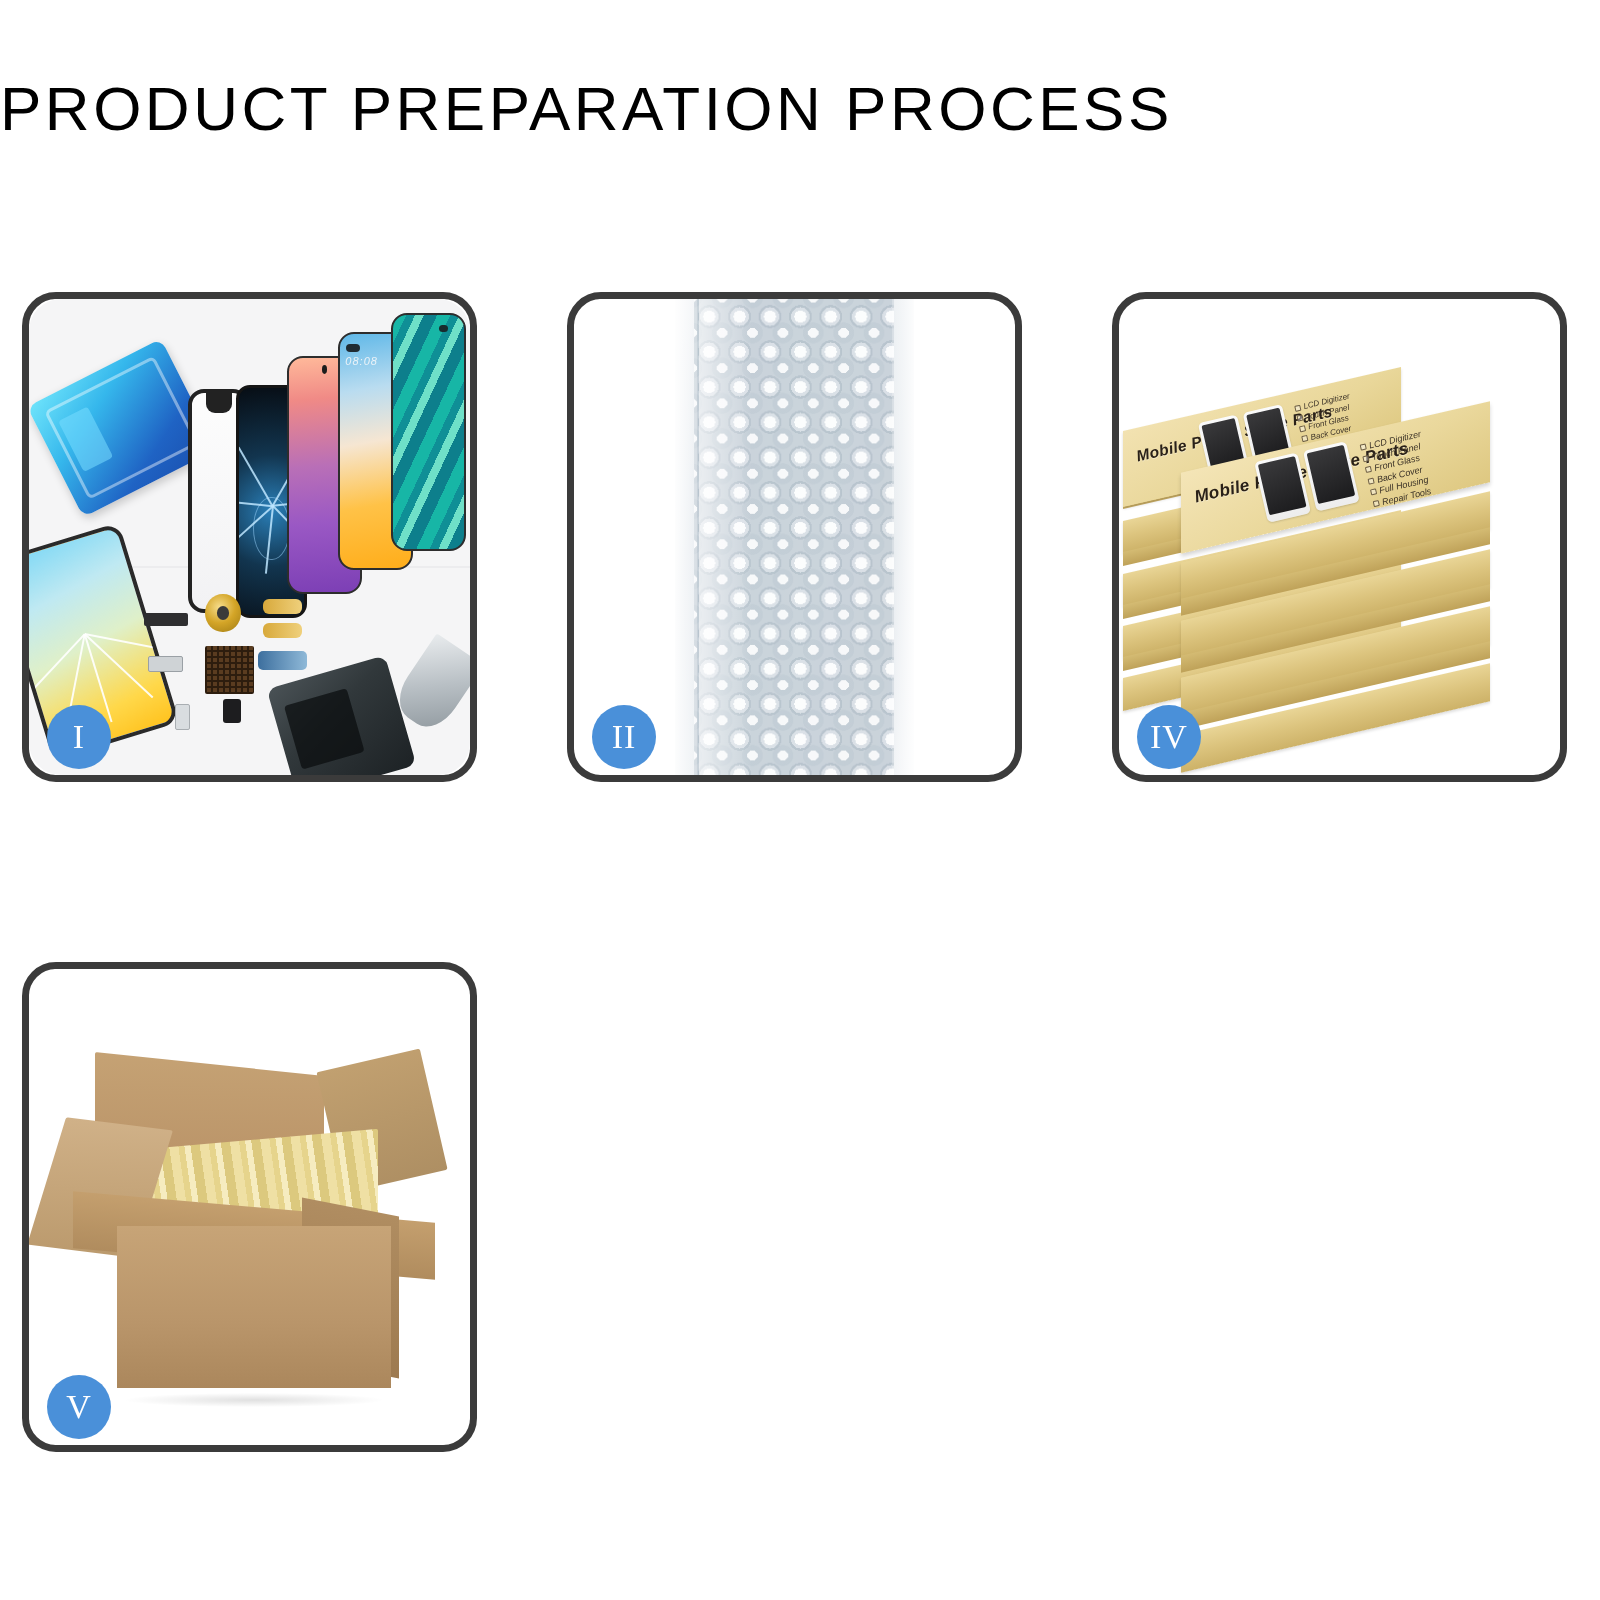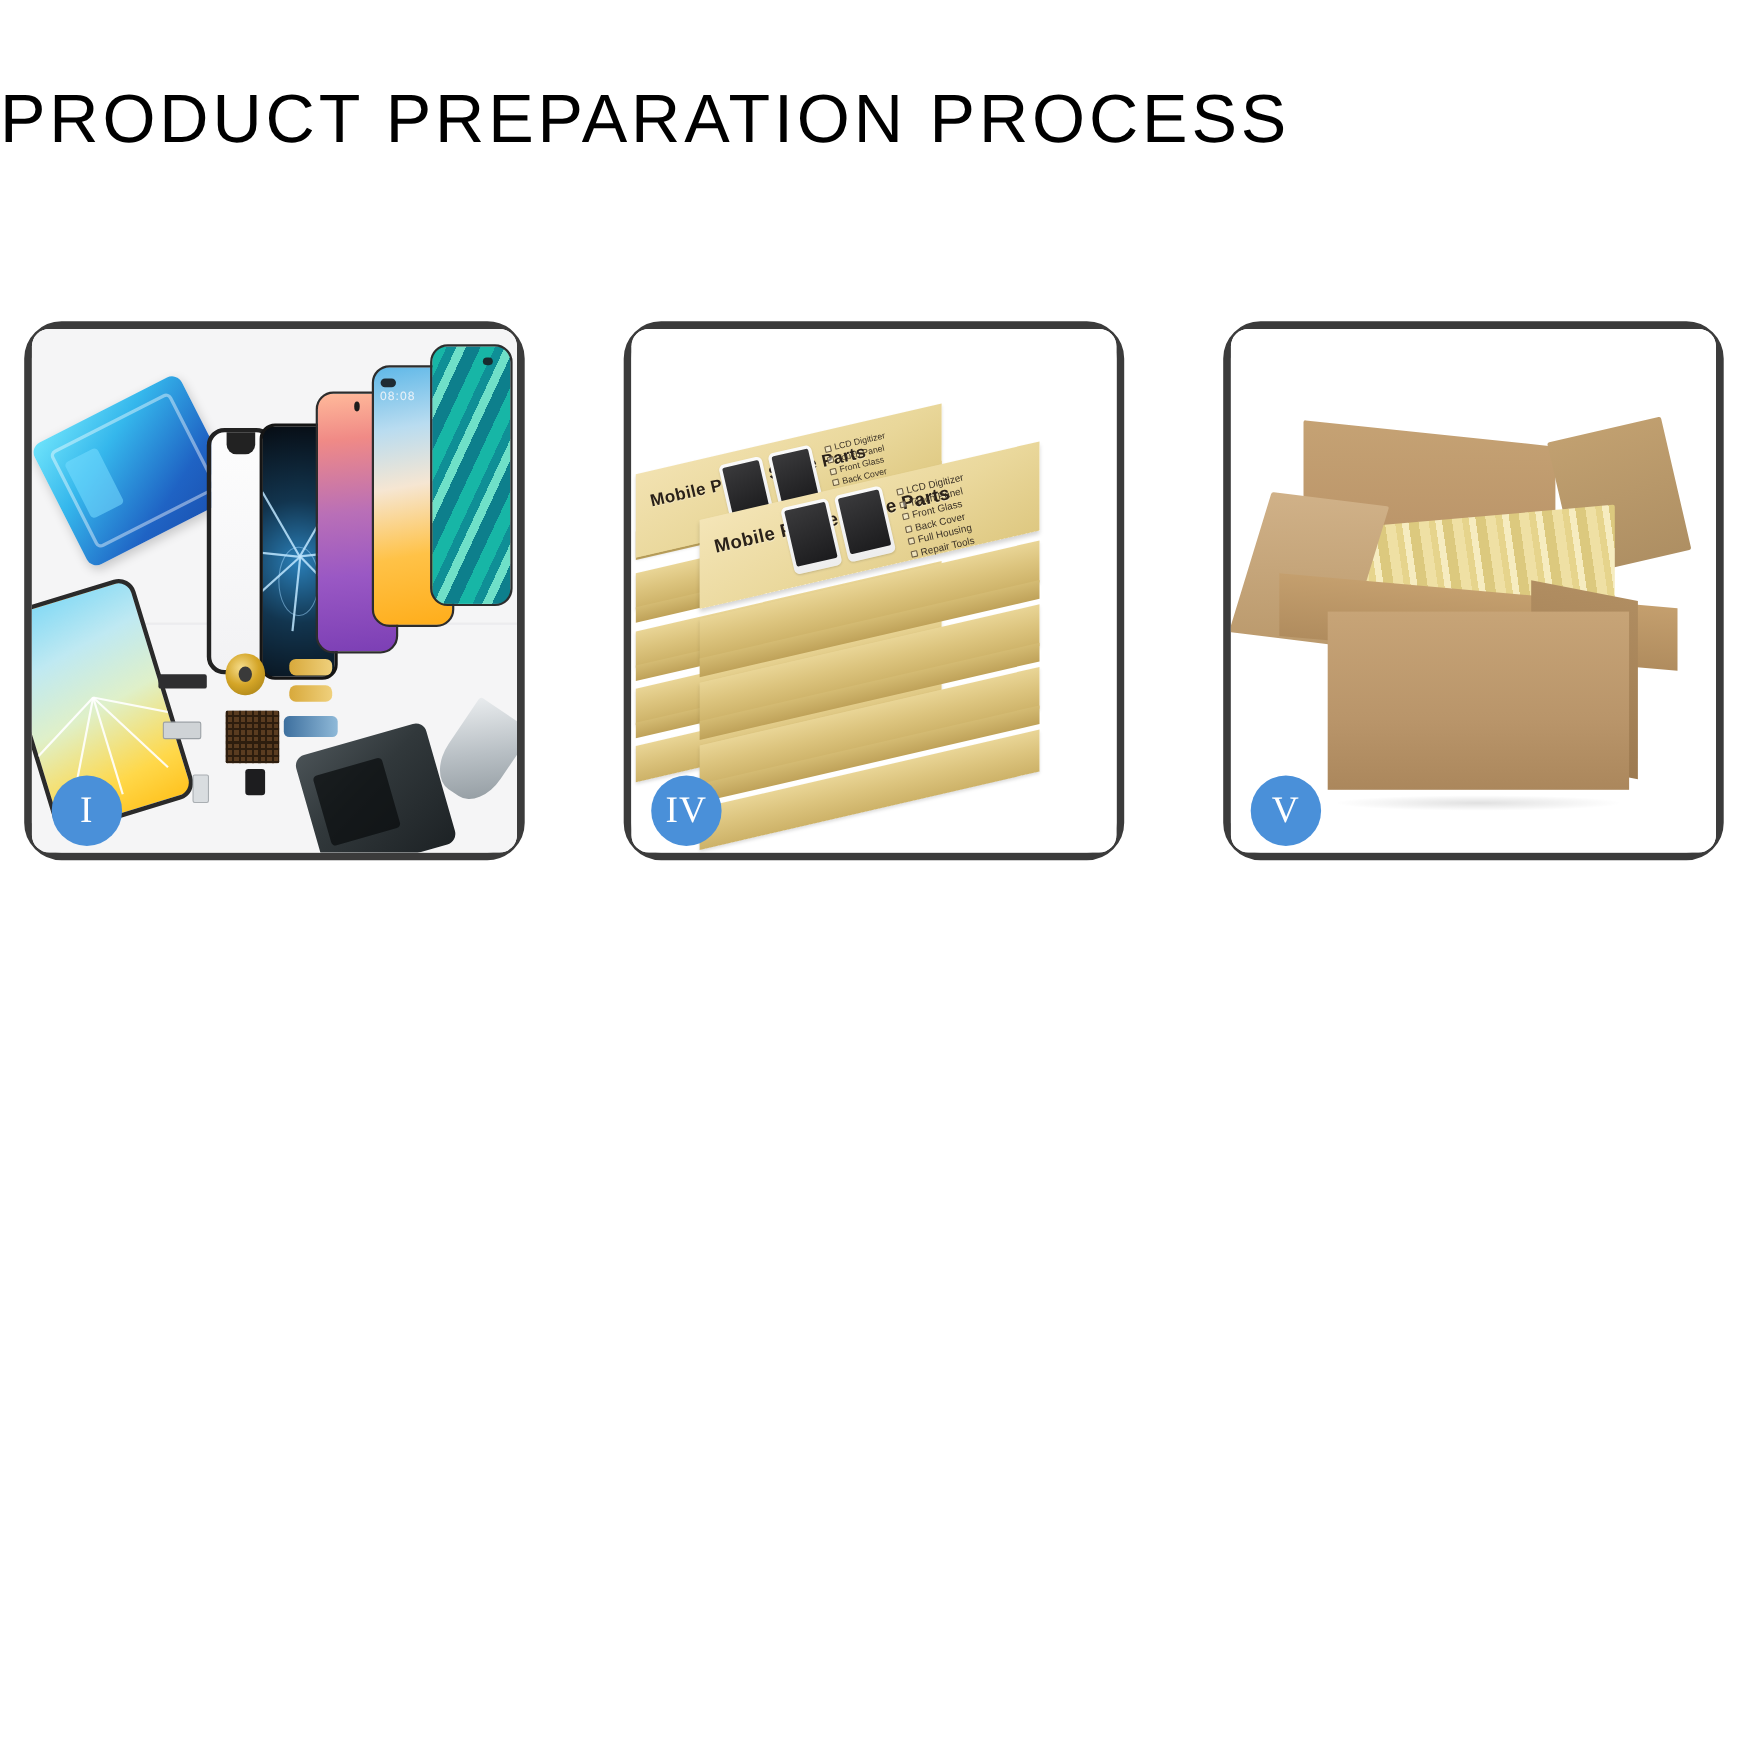--- a/index.html
+++ b/index.html
@@ -53,23 +53,24 @@
   .panel {
     position: relative;
     border: 7px solid #3b3b3b;
     border-radius: 34px;
     background: #ffffff;
     overflow: visible;
   }
   .panel-inner {
     position: absolute;
     inset: 0;
-    border-radius: 16px;
+    border-radius: 32px;
     overflow: hidden;
     background: #ffffff;
+    font-style: italic;
   }
 
   
   .step-badge {
     position: absolute;
     left: 18px;
     bottom: 6px;
     width: 64px;
     height: 64px;
     border-radius: 50%;
@@ -537,20 +538,33 @@
       <div class="p1-flex3"></div>
       <div class="p1-batt"></div>
       <div class="p1-camera"></div>
       <div class="p1-tray"></div>
       <div class="p1-back"></div>
       <div class="p1-tweez"></div>
     </div>
     <div class="step-badge">I</div>
   </div>
 
+  <div class="panel">
+    <div class="panel-inner">
+      <div class="p2-bg"></div>
+      <div class="p2-sleeve">
+        <div class="p2-bubbles"></div>
+        <div class="p2-bubbles2"></div>
+        <div class="p2-gloss"></div>
+      </div>
+      <div class="p2-seal-l"></div>
+      <div class="p2-seal-r"></div>
+    </div>
+    <div class="step-badge">II</div>
+  </div>
 
 
   <div class="panel">
     <div class="panel-inner">
       <div class="p4-bg"></div>
       <div class="p4-stack">
 
         <div class="p4-slab" style="left:1%;  top:40%; width:63%; height:7%;"></div>
         <div class="p4-slab-edge" style="left:1%;top:46.5%;width:63%;height:3%;"></div>
         <div class="p4-slab" style="left:1%;  top:51%; width:63%; height:7%;"></div>

